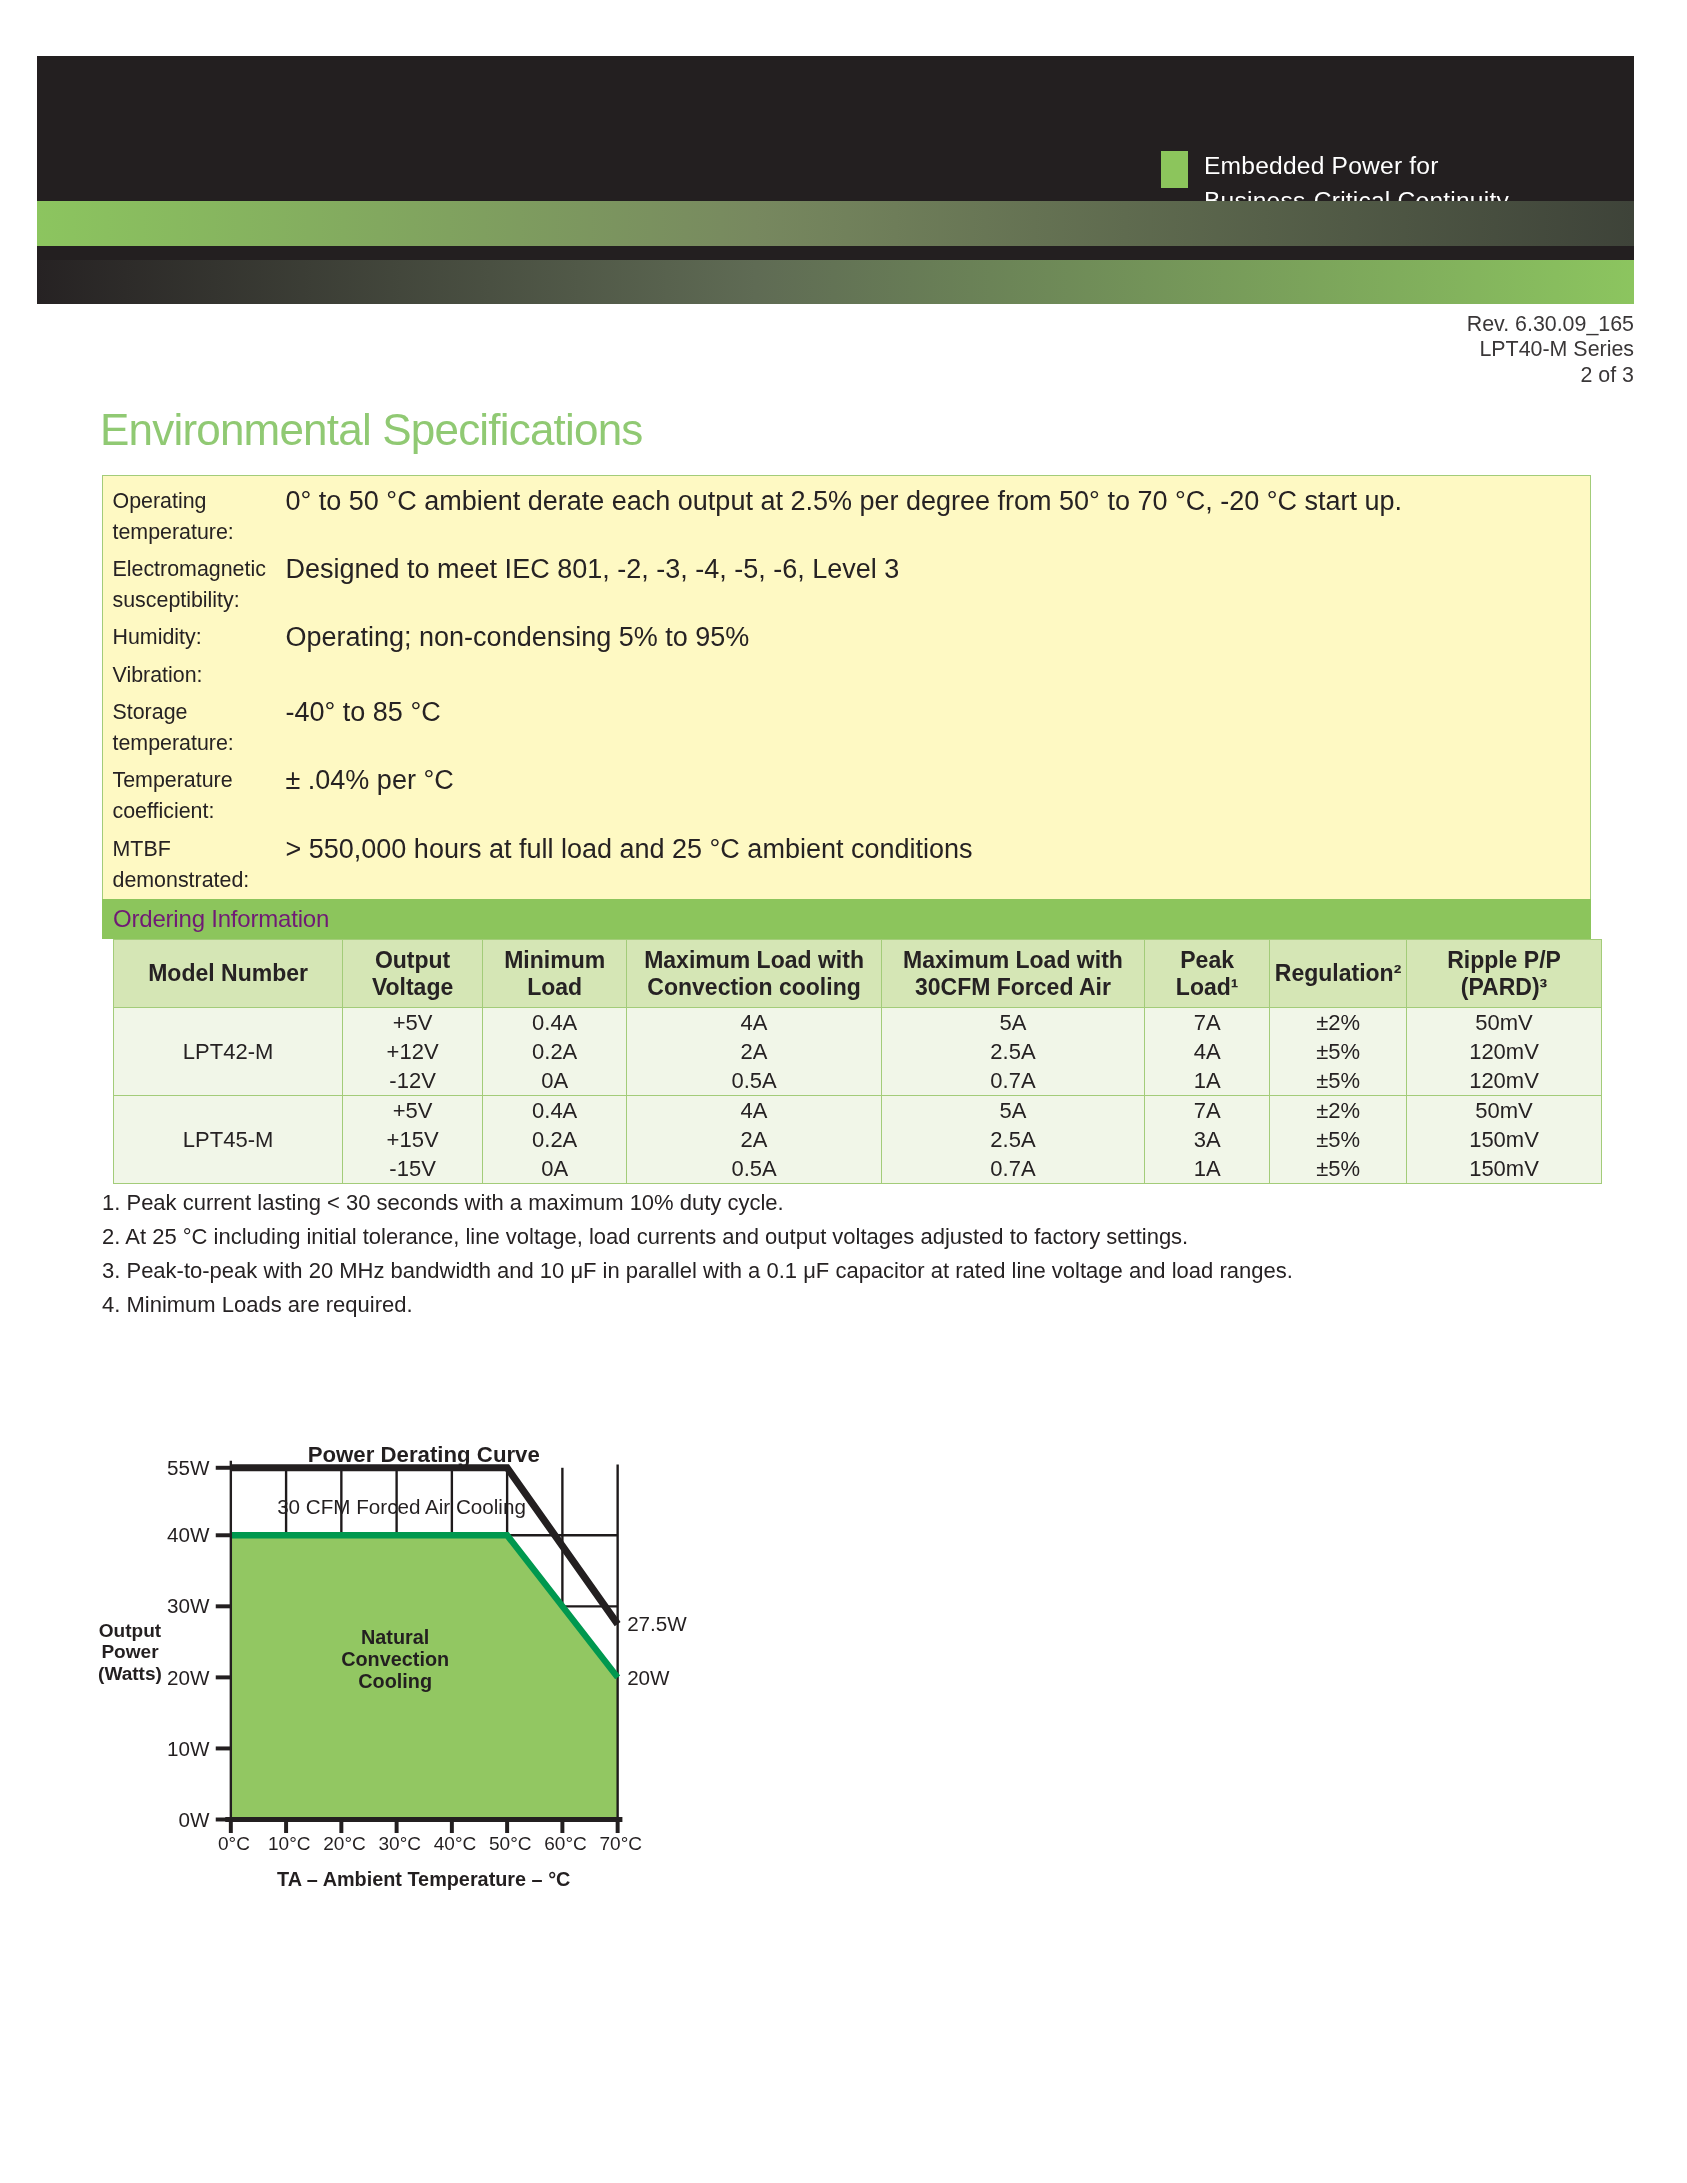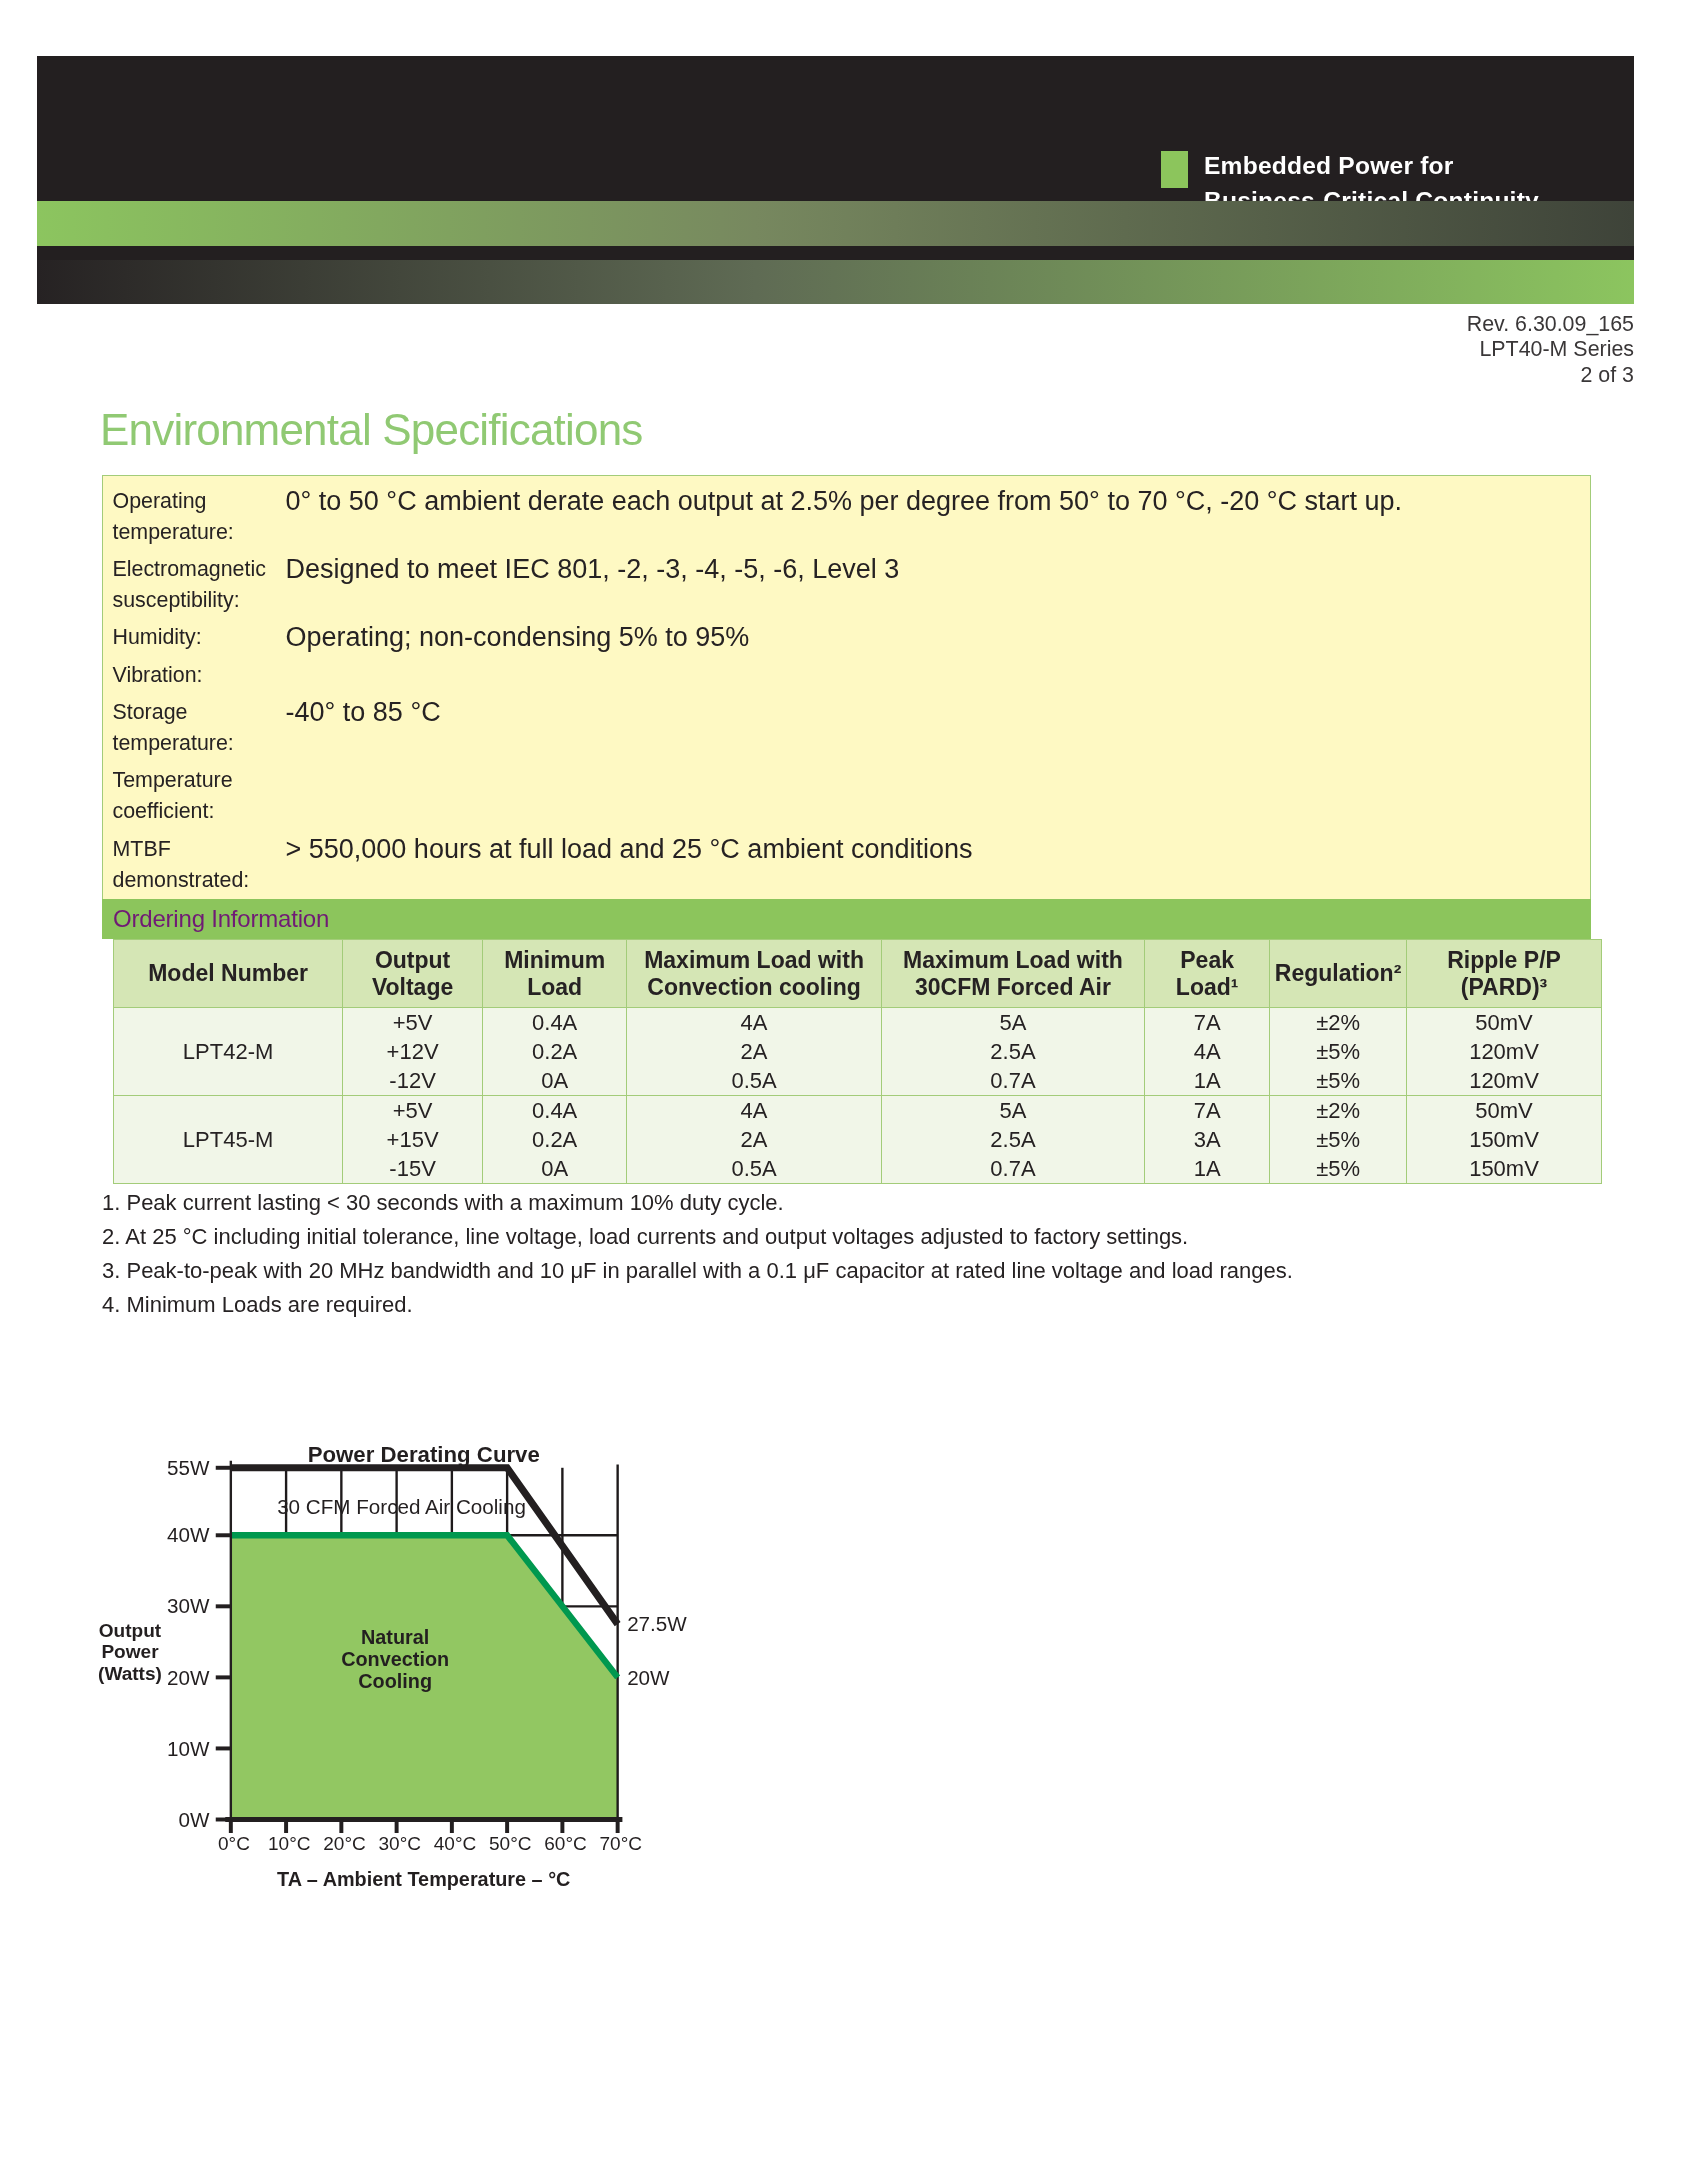--- a/index.html
+++ b/index.html
@@ -3,21 +3,21 @@
 <meta charset="utf-8">
 <style>
   html,body{margin:0;padding:0;background:#ffffff;}
   .page{position:relative;width:1687px;height:2183px;background:#ffffff;overflow:hidden;
         font-family:"Liberation Sans","DejaVu Sans",sans-serif;color:#262223;}
 
   
   .banner{position:absolute;left:37px;top:56px;width:1597px;height:145px;background:#231F20;}
   .logo{position:absolute;left:1124px;top:92px;display:flex;align-items:flex-start;}
   .logo-square{width:27px;height:37px;background:#8CC55C;margin-right:16px;margin-top:3.2px;}
-  .logo-text{color:#ffffff;font-size:24.6px;line-height:35px;letter-spacing:0.2px;font-weight:700;}
+  .logo-text{color:#ffffff;font-size:24.6px;line-height:35px;letter-spacing:0.2px;font-weight:400;}
   .bar1{position:absolute;left:37px;top:201px;width:1597px;height:45px;
         background:linear-gradient(90deg,#8CC55F 0%,#77885F 45%,#3E4339 100%);}
   .strip{position:absolute;left:37px;top:246px;width:1597px;height:13.5px;background:#231F20;}
   .bar2{position:absolute;left:37px;top:260px;width:1597px;height:44px;
         background:linear-gradient(90deg,#262223 0%,#5F6B54 45%,#8CC55F 100%);}
 
   .rev{position:absolute;top:312px;right:53px;text-align:right;font-size:21.4px;line-height:25.4px;color:#3A3738;}
 
   
   .heading{position:absolute;left:100px;top:405px;font-size:44px;letter-spacing:-0.8px;color:#90C973;font-weight:400;}
@@ -85,20 +85,21 @@
     </div>
     <div class="env-row">
       <div class="env-label">Vibration:</div>
     </div>
     <div class="env-row">
       <div class="env-label">Storage temperature:</div>
       <div class="env-value">-40° to 85 °C</div>
     </div>
     <div class="env-row">
       <div class="env-label">Temperature coefficient:</div>
+      <div class="env-value">± .04% per °C</div>
     </div>
     <div class="env-row">
       <div class="env-label">MTBF demonstrated:</div>
       <div class="env-value">&gt; 550,000 hours at full load and 25 °C ambient conditions</div>
     </div>
   </div>
 
   <div class="ordering">
     <div class="ord-title">Ordering Information</div>
     <table class="ord">

